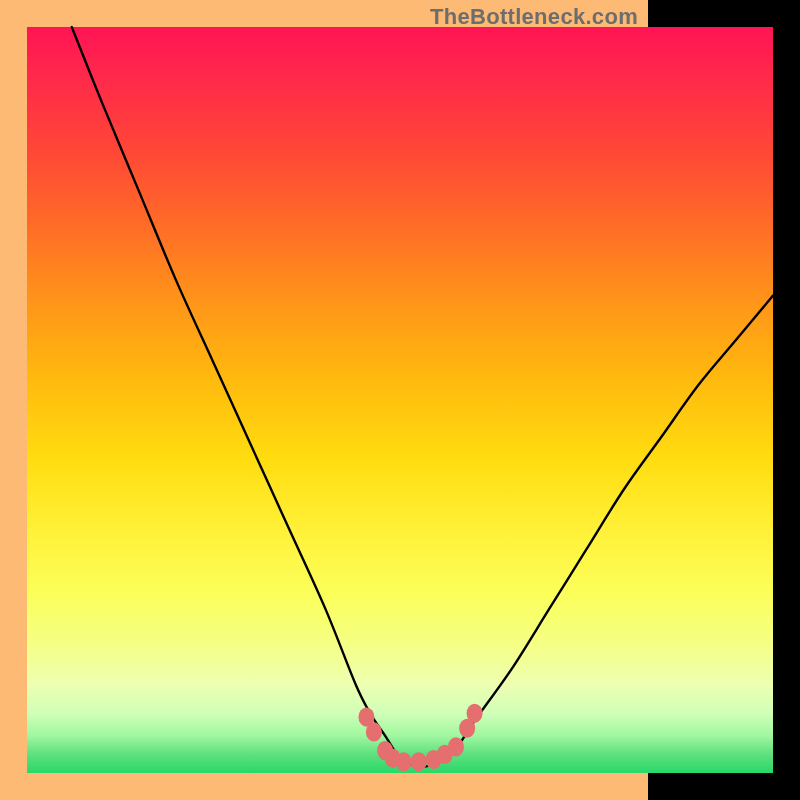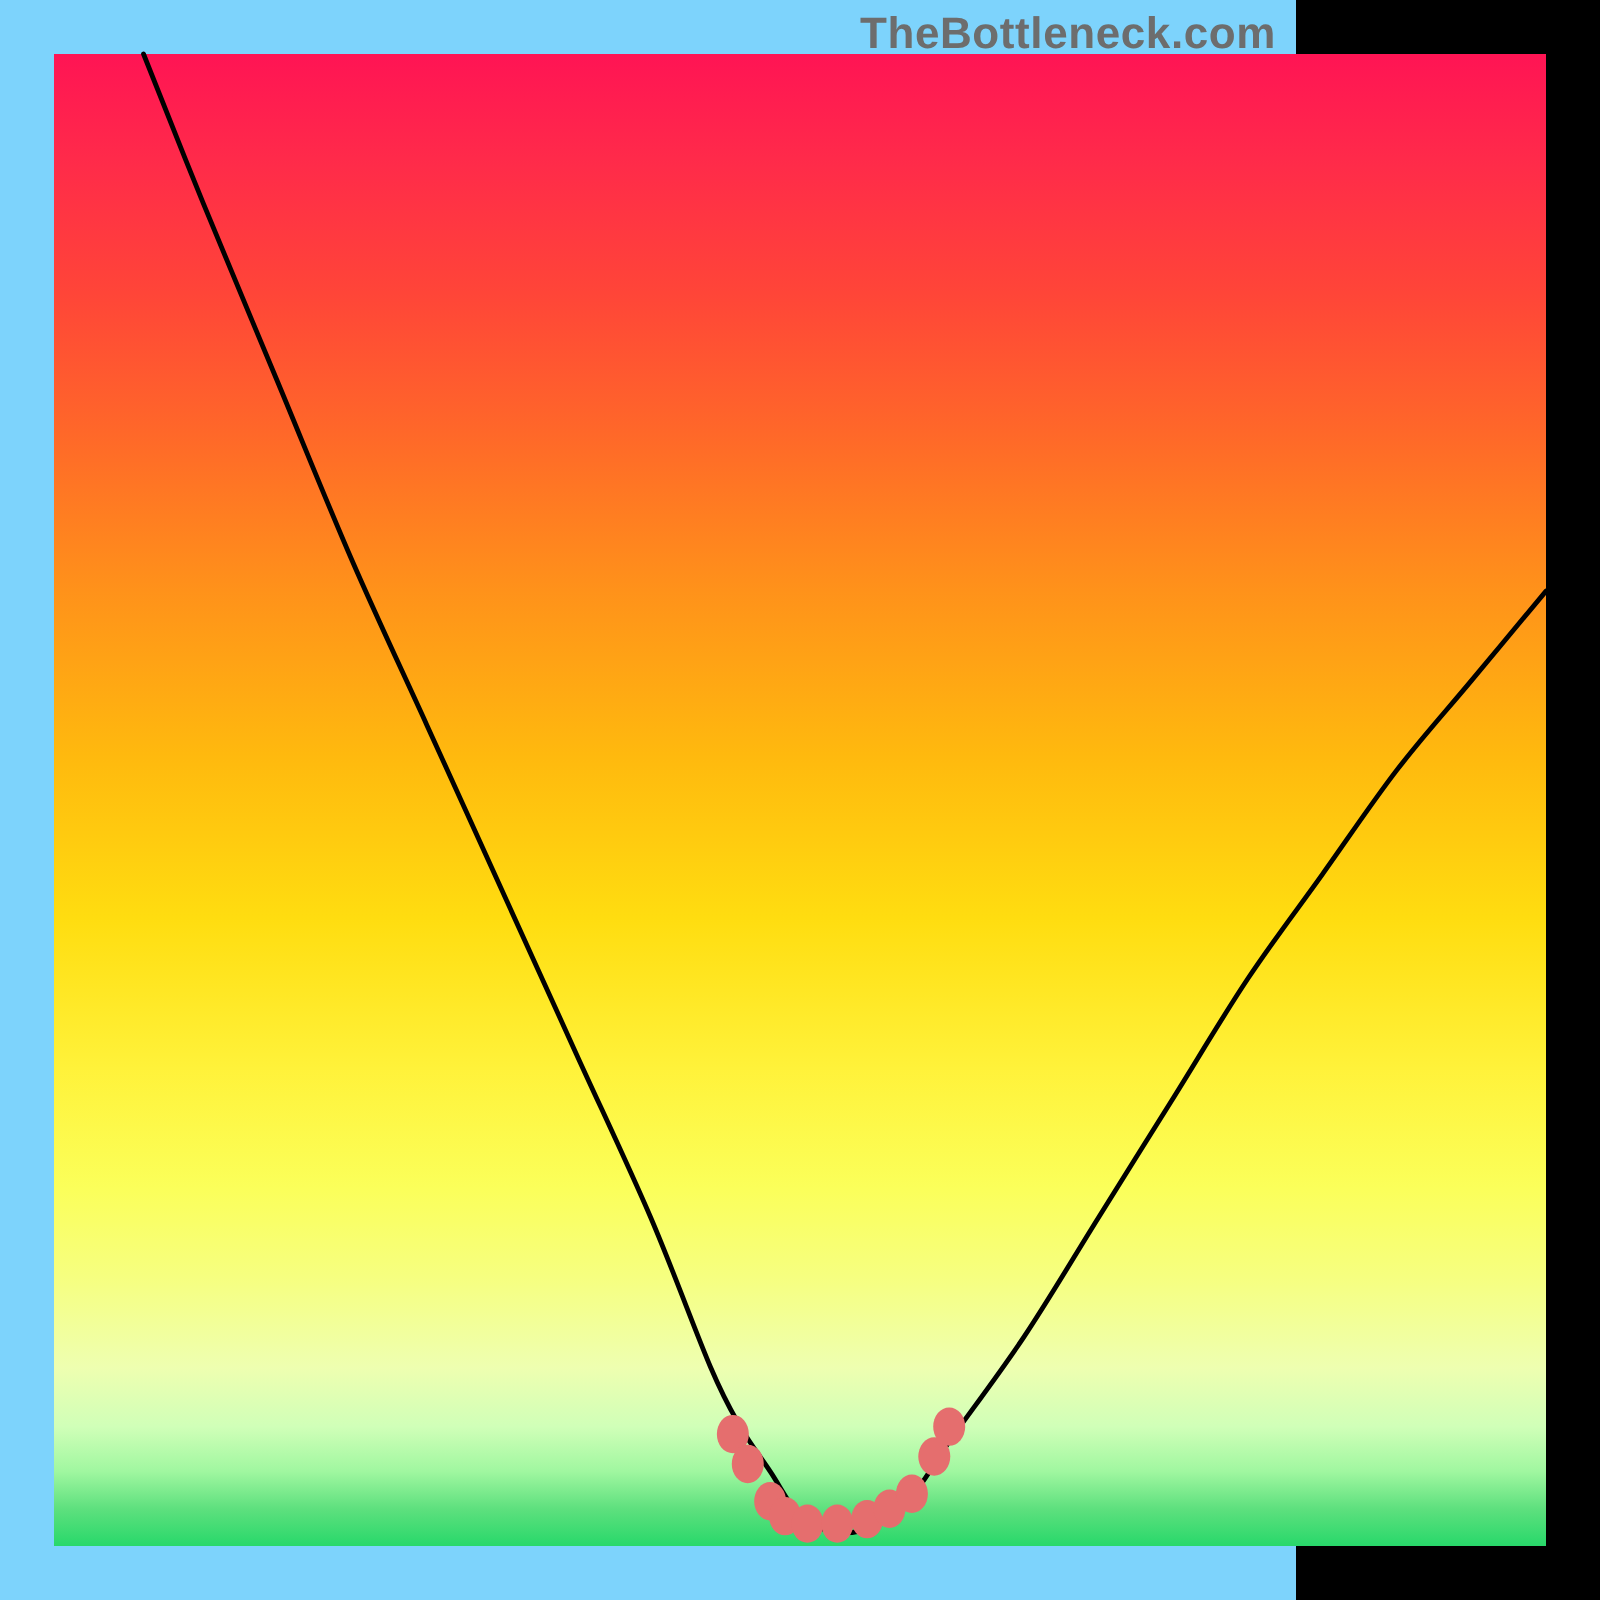--- a/index.html
+++ b/index.html
@@ -10,21 +10,21 @@
     overflow: hidden;
     background: #000;
     font-family: Arial, Helvetica, sans-serif;
   }
   .frame {
     position: absolute;
     left: 0;
     top: 0;
     width: 648px;
     height: 800px;
-    background: #7dd3fc;
+    background: #fdba74;
   }
   .plot-area {
     position: absolute;
     left: 27px;
     top: 27px;
     width: 746px;
     height: 746px;
     
     background: linear-gradient(
       to bottom,

